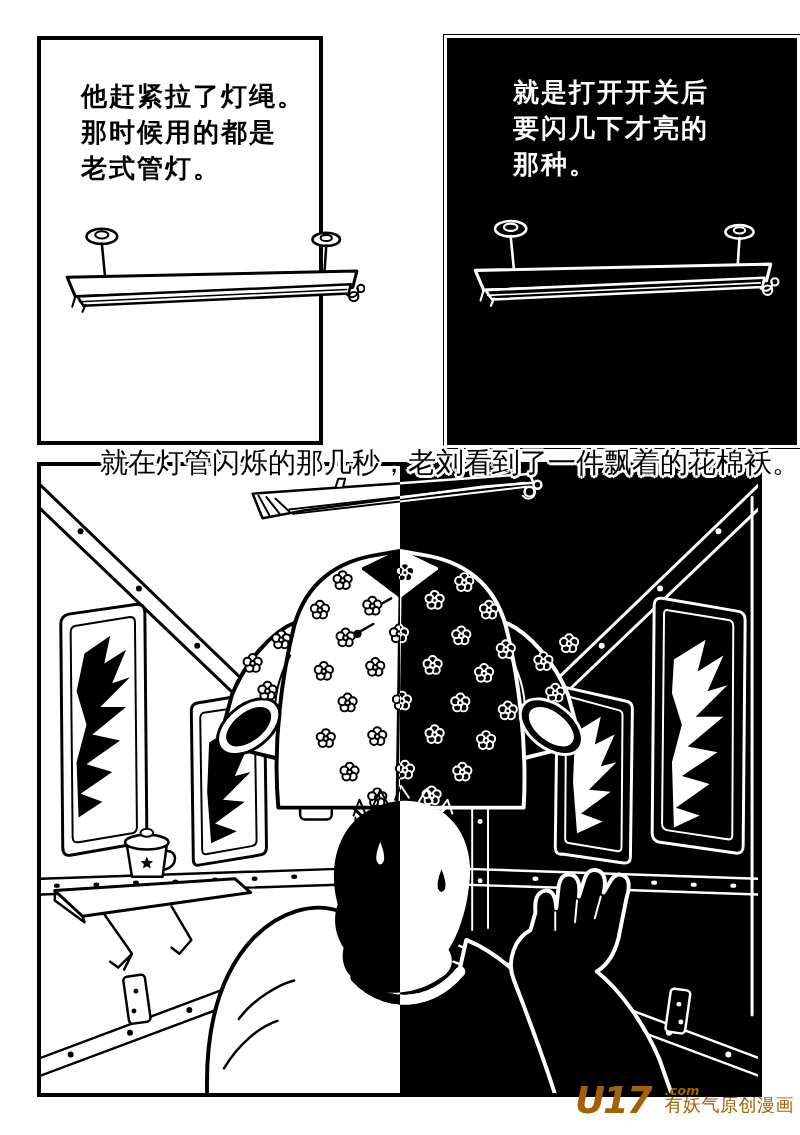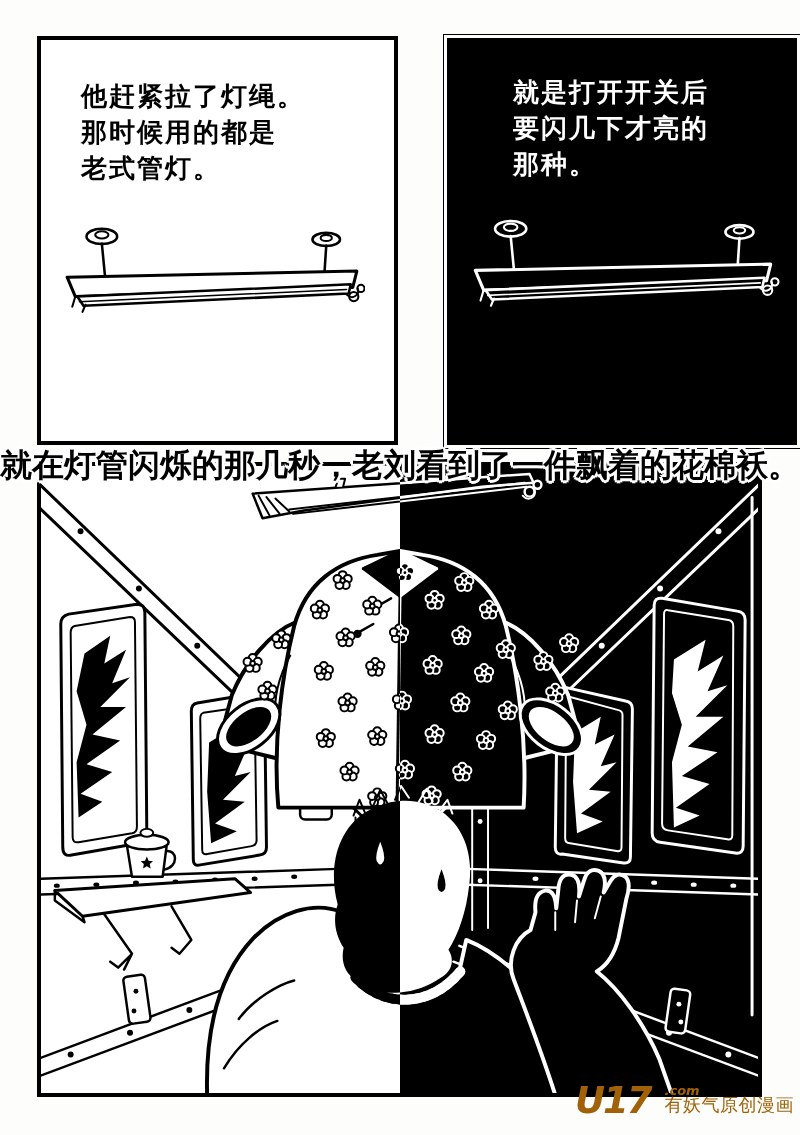--- a/index.html
+++ b/index.html
@@ -1,33 +1,33 @@
 <!DOCTYPE html>
 <html><head>
 <meta charset="utf-8">
 <style>
   html,body{margin:0;padding:0;background:#e8e8e8;}
   #stage{position:relative;width:800px;height:1135px;background:#fdfdfc;overflow:hidden;
          font-family:"DejaVu Sans",sans-serif;}
   
   .panel{position:absolute;box-sizing:border-box;}
-  #panel-tl{left:37px;top:36px;width:361px;height:409px;border:4px solid #000;background:#fff;}
+  #panel-tl{left:37px;top:36px;width:286px;height:409px;border:4px solid #000;background:#fff;}
   #panel-tr{left:412px;top:38px;width:350px;height:407px;background:#000;border:2px solid #000;
             outline:1px solid #000;outline-offset:3px;margin-left:35px;}
   .narration{position:absolute;font-weight:bold;font-size:26px;line-height:36px;letter-spacing:2px;color:#000;}
   #panel-tl .narration{left:40px;top:38px;}
   #panel-tr .narration{left:64px;top:34px;color:#fff;}
   .lamp-svg{position:absolute;}
   #panel-tl .lamp-svg{left:18px;top:176px;width:306px;height:102px;}
   #panel-tr .lamp-svg{left:16px;top:168px;width:316px;height:104px;}
   .lamp-black{--fg:#000;--bg:#fff;}
   .lamp-white{--fg:#fff;--bg:#000;}
   
   #caption{position:absolute;left:0;top:444px;width:800px;text-align:right;z-index:6;
-           font-weight:bold;font-size:32px;letter-spacing:0px;color:#000;white-space:nowrap;
+           font-weight:normal;font-size:28px;letter-spacing:0px;color:#000;white-space:nowrap;
            text-shadow:-2px -2px 0 #fff,2px -2px 0 #fff,-2px 2px 0 #fff,2px 2px 0 #fff,
                         0 -3px 0 #fff,0 3px 0 #fff,-3px 0 0 #fff,3px 0 0 #fff;}
   
   #panel-bottom{left:37px;top:462px;width:725px;height:635px;border:4px solid #000;background:#fff;}
   #panel-bottom svg{position:absolute;left:0;top:0;width:100%;height:100%;}
   
   #watermark{position:absolute;right:6px;top:1084px;display:flex;align-items:flex-start;z-index:7;}
   .wm-logo{font-size:37px;font-weight:900;font-style:italic;line-height:34px;letter-spacing:-2px;}
   .wm-col{display:flex;flex-direction:column;margin-left:14px;}
   .wm-com{font-size:13px;font-weight:900;font-style:italic;line-height:13px;}

